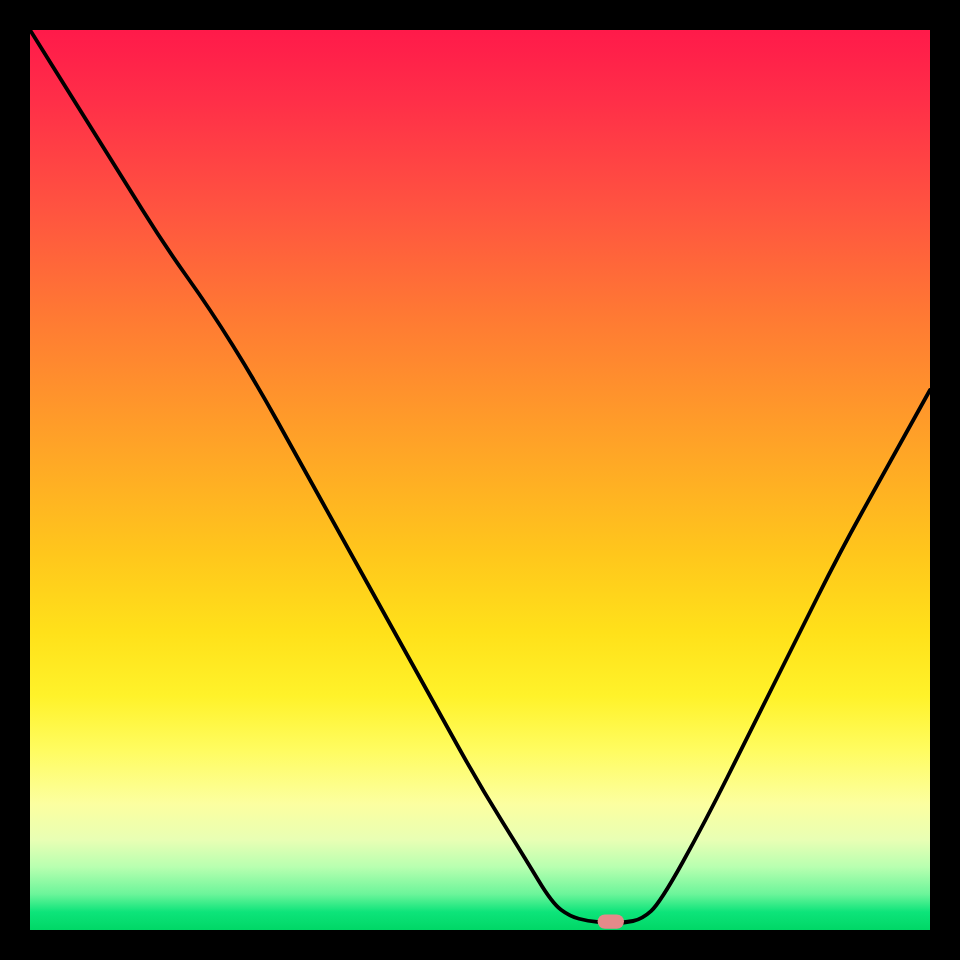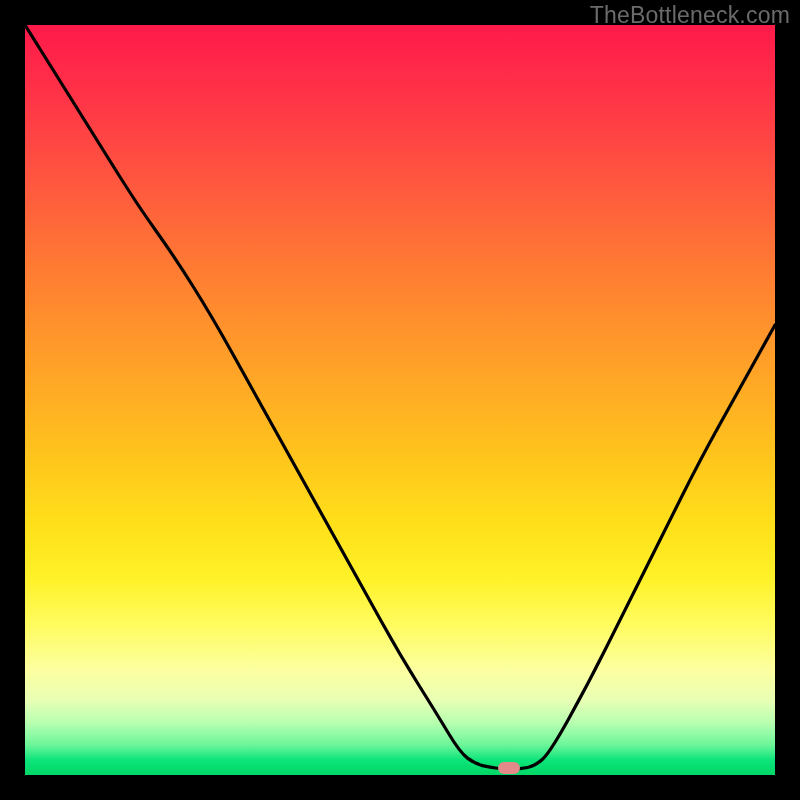--- a/index.html
+++ b/index.html
@@ -71,21 +71,20 @@
     background: #e48a8a;
     z-index: 10;
     transform: translate(-50%, -50%);
   }
 </style>
 </head>
 <body>
 
 <div class="container">
 
-  <div class="watermark">TheBottleneck.com</div>
 
   <div class="plot-area">
     <div class="gradient-bg"></div>
 
     <svg class="curve" viewBox="0 0 750 750" preserveAspectRatio="none">
       <path id="curve-path" d="M 0 0 Q 0 0 18.75 30 Q 37.5 60 56.25 90 Q 75 120 93.75 150 Q 112.5 180 131.25 206.25 Q 150 232.5 168.75 262.5 Q 187.5 292.5 206.25 326.25 Q 225 360 243.75 393.75 Q 262.5 427.5 281.25 461.25 Q 300 495 318.75 528.75 Q 337.5 562.5 356.25 596.25 Q 375 630 393.75 660 Q 412.50000000000006 690 423.75 708.75 Q 434.99999999999994 727.5 442.5 733.125 Q 450 738.75 457.5 740.625 Q 465 742.5 472.5 743.25 Q 480 744 487.5 744 Q 495 744 502.5 742.5 Q 510.00000000000006 741 517.5 734.25 Q 525 727.5 543.75 693.75 Q 562.5 660 581.25 622.5 Q 600 585 618.75 547.5 Q 637.5 510 656.25 472.5 Q 675 435 693.75 401.25 Q 712.5 367.5 731.25 333.75 T 750 300" fill="none" stroke="#000000" stroke-width="3.2" stroke-linejoin="round" stroke-linecap="round"></path>
     </svg>
 
     <div class="marker" id="opt-marker" style="left: 483.75px; top: 742.5px;"></div>
   </div>

